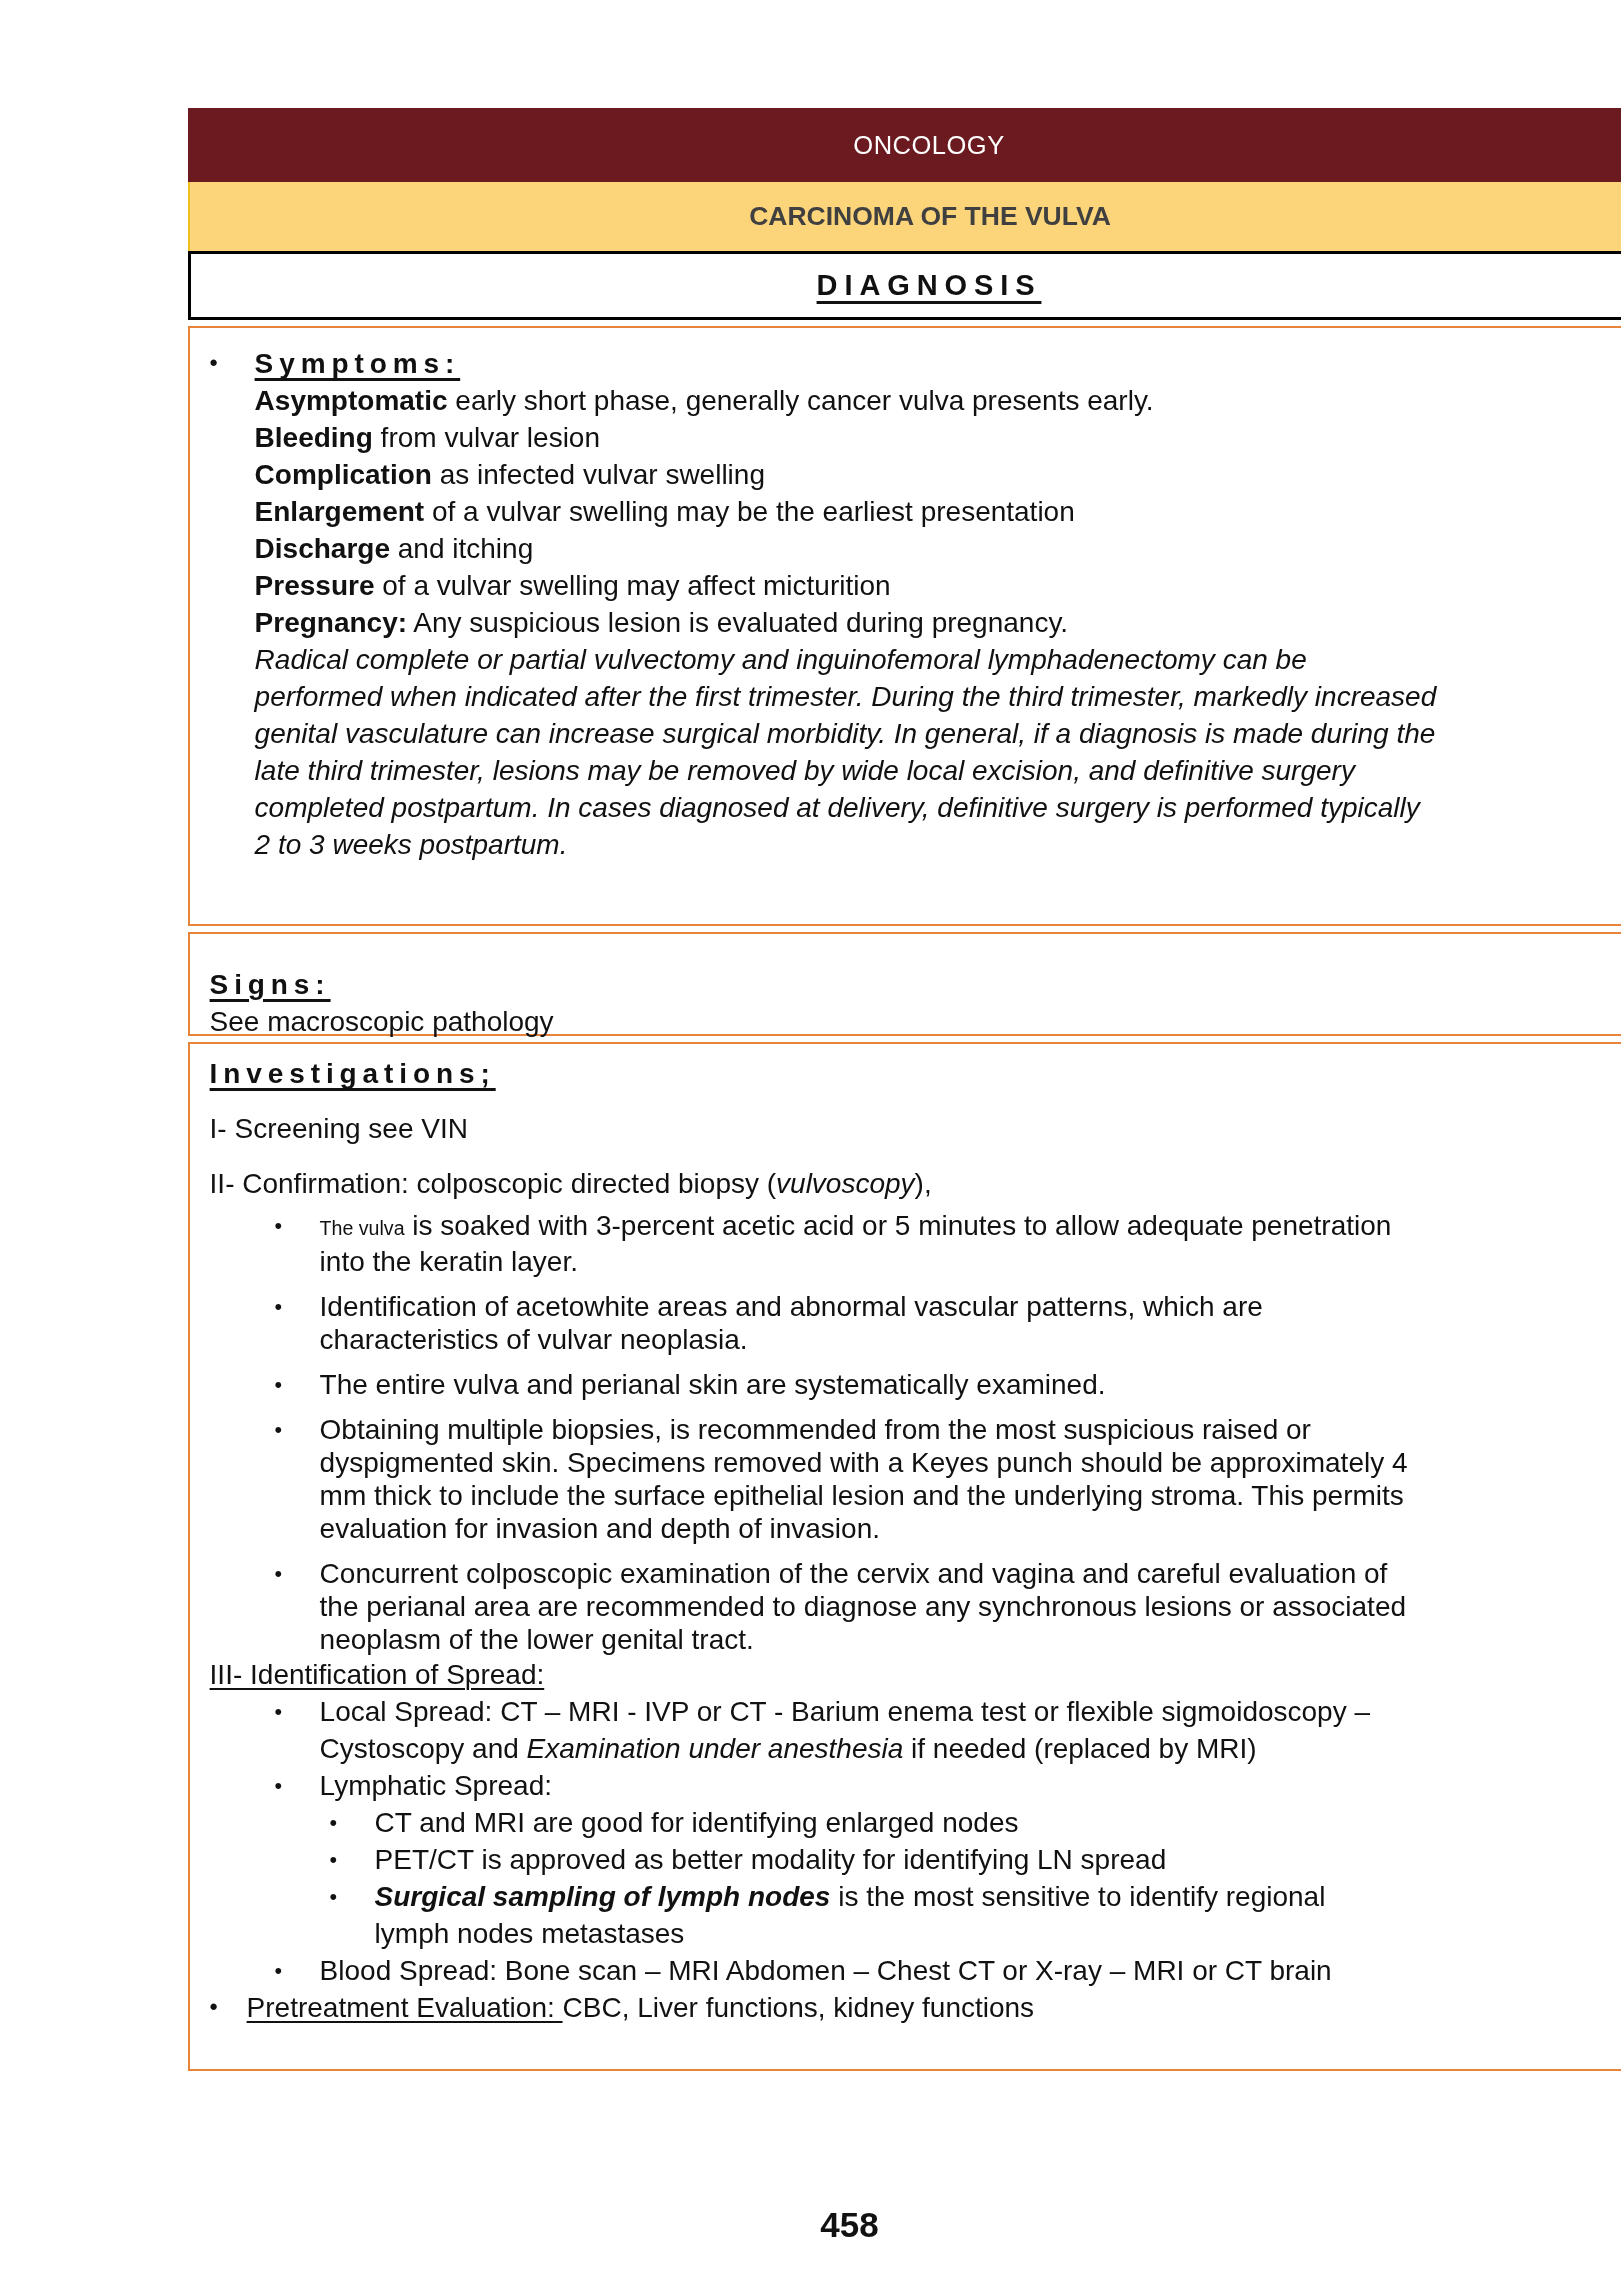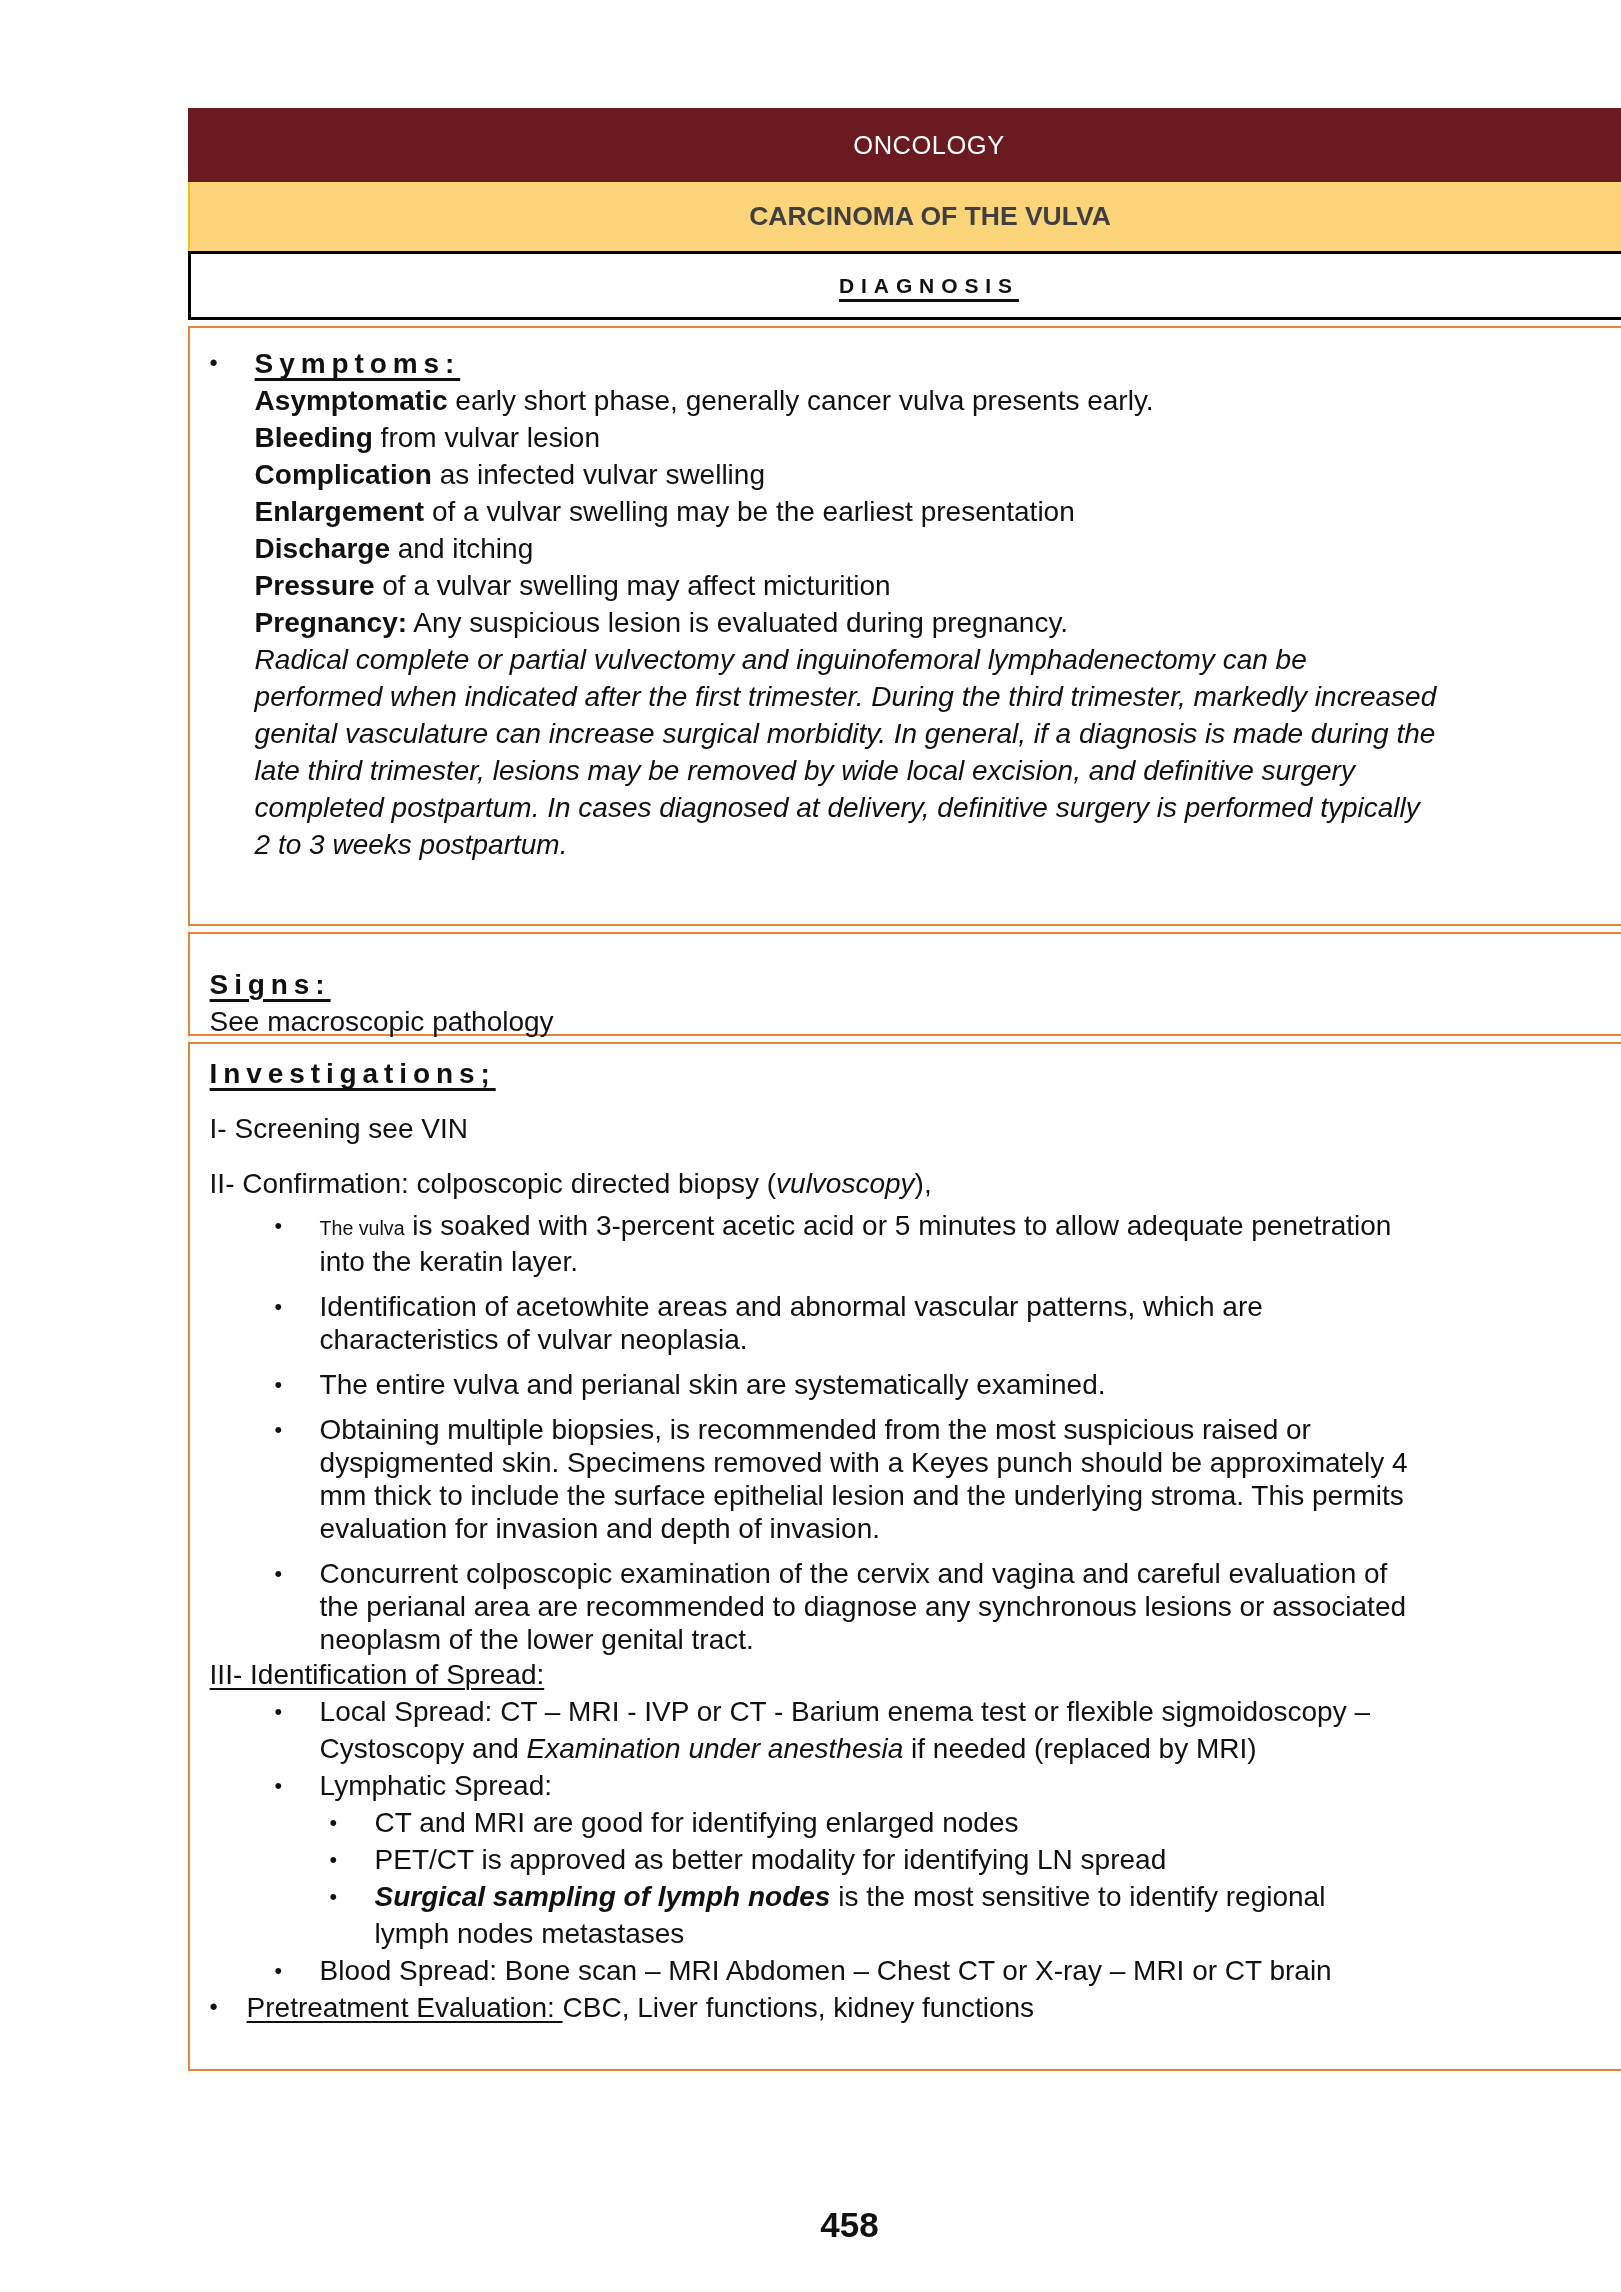--- a/index.html
+++ b/index.html
@@ -1,21 +1,21 @@
 <!DOCTYPE html>
 <html><head>
 <meta charset="utf-8">
 <style>
   html, body { margin: 0; padding: 0; background: #ffffff; }
   body { width: 1621px; height: 2293px; position: relative; font-family: "Liberation Sans", sans-serif; color: #111; }
   .page { position: absolute; left: 188px; top: 108px; width: 1482px; }
   .banner-dark { height: 74px; background: #6b1a1f; color: #ffffff; display: flex; align-items: center; justify-content: center; font-size: 25.5px; letter-spacing: 0.5px; }
   .banner-gold { height: 69px; background: #fcd57a; border-left: 2px solid #f0c020; display: flex; align-items: center; justify-content: center; font-size: 26.5px; font-weight: bold; color: #404040; }
   .banner-diag { height: 69px; border: 3.9px solid #000; box-sizing: border-box; display: flex; align-items: center; justify-content: center; }
-  .banner-diag span { font-size: 21px; font-weight: bold; letter-spacing: 6.9px; text-decoration: underline; text-underline-offset: 5.9px; text-decoration-thickness: 2.9px; }
+  .banner-diag span { font-size: 29px; font-weight: bold; letter-spacing: 6.9px; text-decoration: underline; text-underline-offset: 5.9px; text-decoration-thickness: 2.9px; }
   .box { border: 2.9px solid #e8833a; box-sizing: border-box; margin-top: 5.9px; position: relative; font-size: 28px; line-height: 37px; }
   .box1 { height: 600px; padding: 17.6px 0 0 19.6px; }
   .box2 { height: 104px; padding: 11.8px 0 0 19.6px; }
   .box3 { height: 1029px; padding: 11.8px 0 0 19.6px; }
   .heading-spaced { font-weight: bold; letter-spacing: 5.9px; text-decoration: underline; text-underline-offset: 4.9px; text-decoration-thickness: 2.9px; }
   .bullet-row { display: flex; }
   .bullet { width: 45px; flex-shrink: 0; font-size: 23.5px; }
   .symptoms-body { margin-left: 45px; }
   .italic { font-style: italic; }
   .b { font-weight: bold; }

